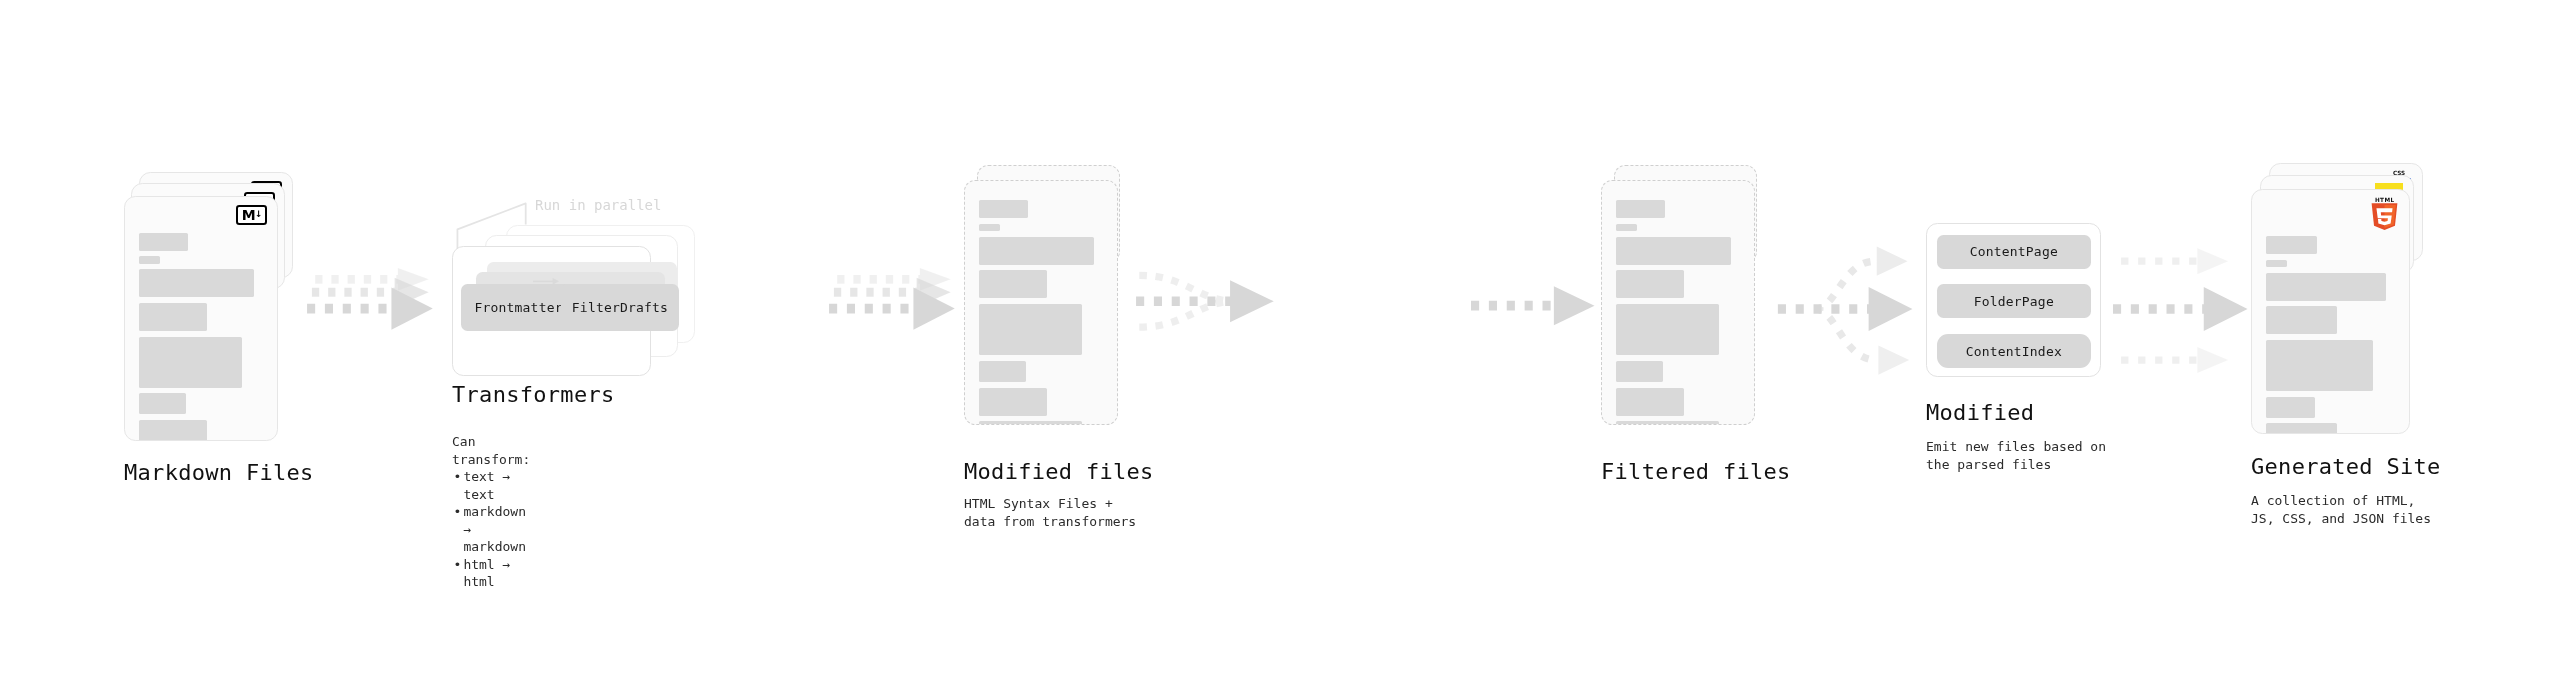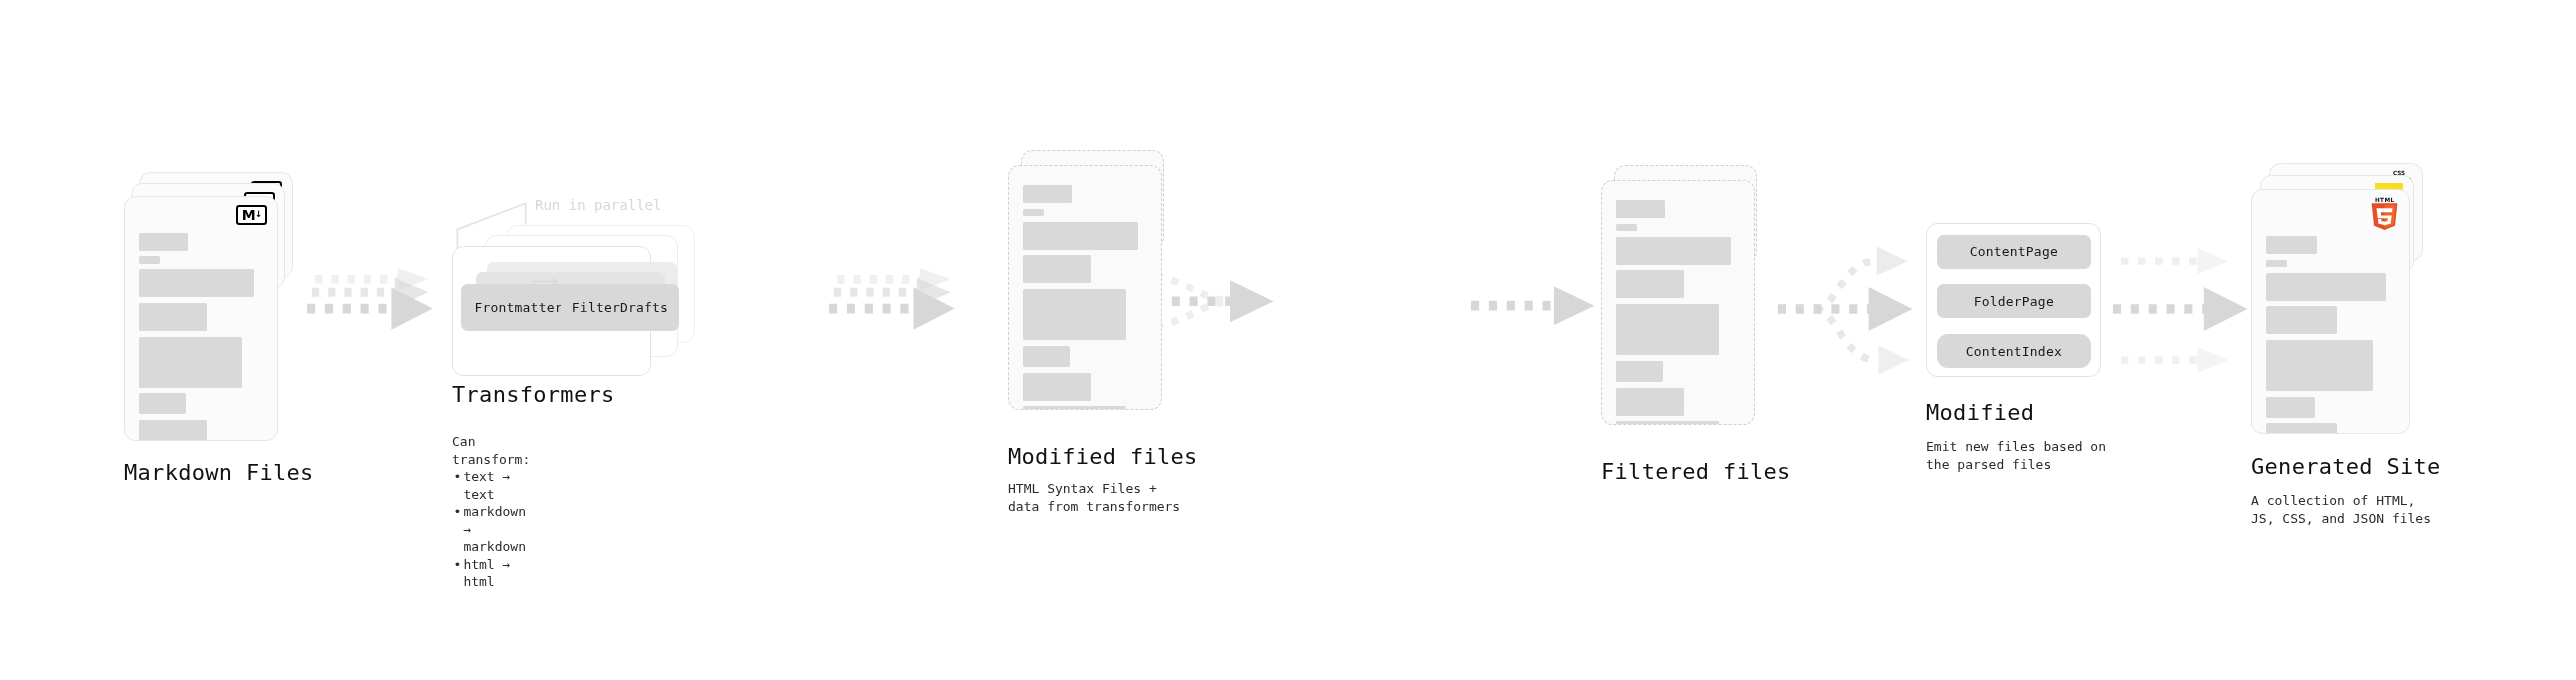--- a/index.html
+++ b/index.html
@@ -206,21 +206,21 @@
     <g opacity="0.6">
       <line x1="6" y1="30" x2="114" y2="30" stroke="#d7d7d7" stroke-width="11" stroke-dasharray="9 11"></line>
       <polygon points="108,12 150,30 108,48" fill="#d7d7d7"></polygon>
     </g>
     <g opacity="1">
       <line x1="0" y1="50" x2="110" y2="50" stroke="#d7d7d7" stroke-width="12" stroke-dasharray="10 12"></line>
       <polygon points="104,24 155,50 104,76" fill="#d7d7d7"></polygon>
     </g>
   </svg>
 
-  <div class="stage" style="left:964px;top:150px;margin-left:44px;">
+  <div class="stage" style="left:964px;top:165px;">
     <div class="doc-stack">
       <div class="doc dashed ghost2" style="left:13px;top:0px;width:143px;height:98px;"></div>
       <div class="doc dashed front" style="left:0px;top:14.6px;width:154px;height:245px;">
         <div class="doc-body bars-host" style="top:19.5px;">
             <div class="bar" style="width: 38%; height: 18px;"></div>
             <div class="bar" style="width: 16%; height: 7.3px;"></div>
             <div class="bar" style="width: 90%; height: 28px;"></div>
             <div class="bar" style="width: 53%; height: 28px;"></div>
             <div class="bar" style="width: 80%; height: 51px;"></div>
             <div class="bar" style="width: 37%; height: 21px;"></div>

